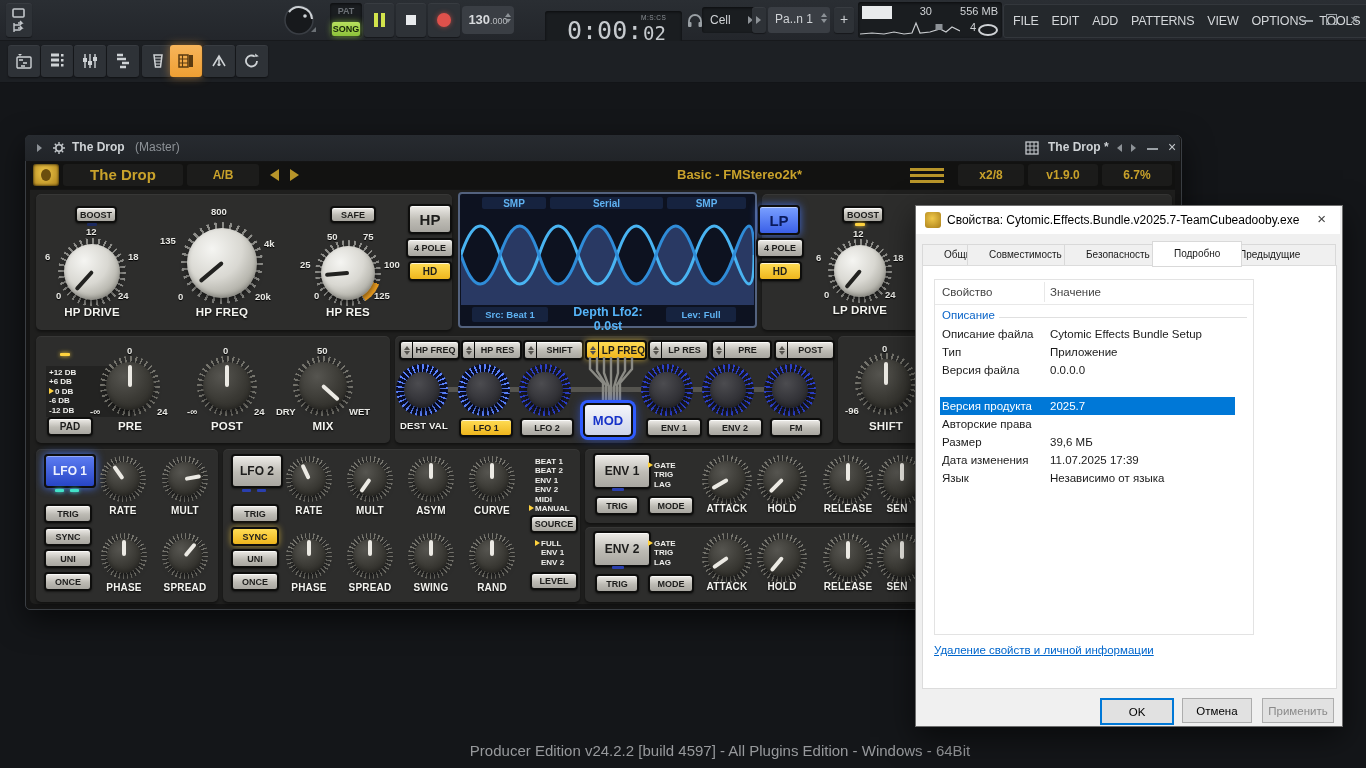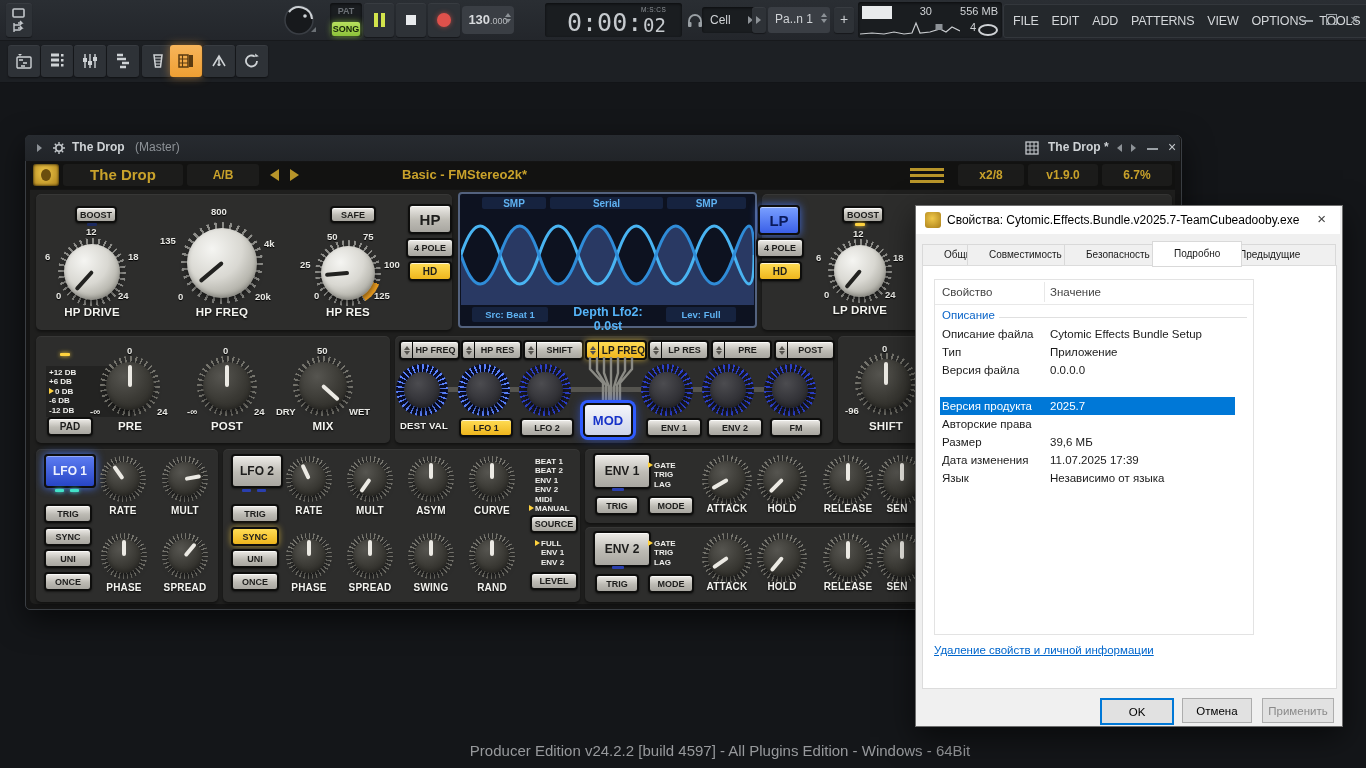--- a/index.html
+++ b/index.html
@@ -118,21 +118,21 @@
       <div class="ab" style="left:9px;top:10px;width:14px;height:14px;border-radius:50%;background:#e0514b;box-shadow:0 0 5px rgba(220,80,70,.7)"></div>
     </div>
     <div class="ab" style="left:462px;top:6px;width:52px;height:28px;background:#3a3e44;border-radius:4px;display:flex;align-items:baseline;justify-content:center;padding-top:6px;box-sizing:border-box">
       <span style="font-size:13px;font-weight:bold;color:#d8dadd">130</span>
       <span style="font-size:9px;color:#b9bcbf">.000</span>
       <span class="ab" style="right:3px;top:7px;display:flex;flex-direction:column;gap:2px">
           <i class="tri su"></i>
           <i class="tri sd"></i>
         </span>
     </div>
-    <div class="ab inset" style="left:545px;top:3px;width:137px;height:34px">
+    <div class="ab inset" style="left:545px;top:11px;width:137px;height:34px">
       <span class="ab lcd" style="left:22px;top:5px;font-size:25px">0:00:</span>
       <span class="ab lcd" style="left:98px;top:11px;font-size:19px">02</span>
       <span class="ab" style="left:96px;top:3px;font-size:6.5px;color:#8d9297;letter-spacing:.5px">M:S:CS</span>
     </div>
     <svg class="ab" style="left:686px;top:11px" width="18" height="18" viewBox="0 0 18 18">
       <path d="M3 12 v-2 a6 6 0 0 1 12 0 v2" stroke="#9aa0a5" stroke-width="1.8" fill="none"></path>
       <rect x="2" y="11" width="3.5" height="5" rx="1" fill="#9aa0a5"></rect>
       <rect x="12.5" y="11" width="3.5" height="5" rx="1" fill="#9aa0a5"></rect>
     </svg>
     <div class="ab inset" style="left:702px;top:7px;width:56px;height:26px">
@@ -256,21 +256,21 @@
   </div>
 
   <div class="ab phdr">
     <div class="ab" style="left:3px;top:2px;width:26px;height:22px;border-radius:3px;background:radial-gradient(circle at 45% 40%,#f0c84a,#a87d18);box-shadow:inset 0 0 3px #000">
       <div class="ab" style="left:8px;top:5px;width:10px;height:12px;border-radius:50%;background:#6b4d0e"></div>
     </div>
     <div class="ab gpanel" style="left:33px;top:2px;width:120px;height:22px;line-height:22px;font-size:15px">The Drop</div>
     <div class="ab gpanel" style="left:157px;top:2px;width:72px;height:22px;line-height:22px;font-size:12px">A/B</div>
     <i class="ab gtri l" style="left:240px;top:7px"></i>
     <i class="ab gtri r" style="left:260px;top:7px"></i>
-    <div class="ab" style="left:372px;top:2px;width:400px;height:22px;line-height:22px;text-align:left;font-weight:bold;font-size:13px;color:#c9a22b">Basic - FMStereo2k*</div>
+    <div class="ab" style="left:372px;top:2px;width:400px;height:22px;line-height:22px;text-align:right;font-weight:bold;font-size:13px;color:#c9a22b">Basic - FMStereo2k*</div>
     <div class="ab" style="left:880px;top:6px;width:34px">
       <div style="height:3px;background:#b8952a;margin-bottom:3px"></div>
       <div style="height:3px;background:#b8952a;margin-bottom:3px"></div>
       <div style="height:3px;background:#b8952a"></div>
     </div>
     <div class="ab gpanel" style="left:928px;top:2px;width:66px;height:22px;line-height:22px;font-size:12px">x2/8</div>
     <div class="ab gpanel" style="left:998px;top:2px;width:70px;height:22px;line-height:22px;font-size:12px">v1.9.0</div>
     <div class="ab gpanel" style="left:1072px;top:2px;width:70px;height:22px;line-height:22px;font-size:12px">6.7%</div>
   </div>
 

